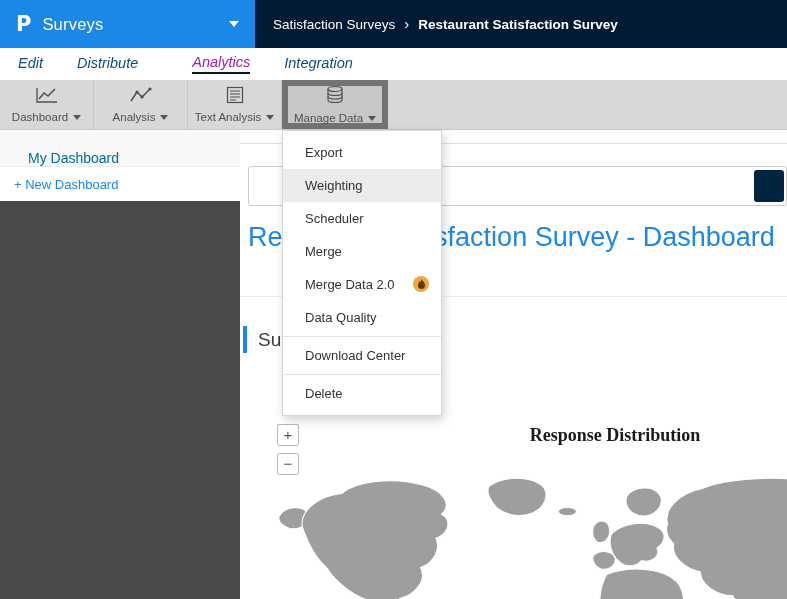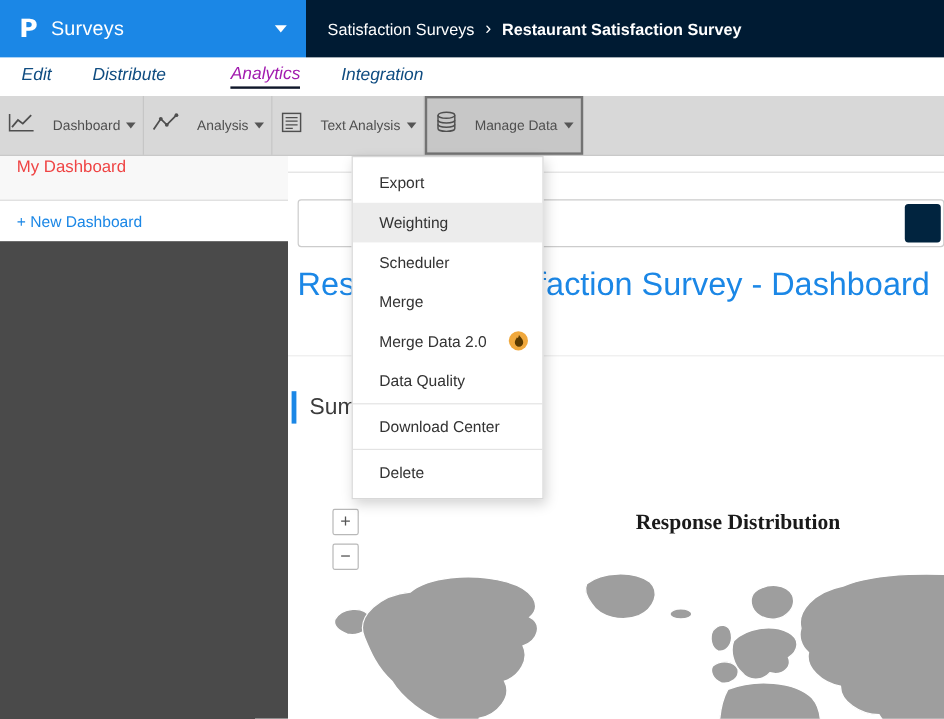--- a/index.html
+++ b/index.html
@@ -22,31 +22,31 @@
 
   
   .nav { position:absolute; top:48px; left:0; width:787px; height:32px; background:#fff;
          display:flex; align-items:center; padding-left:18px; }
   .nav-item { font-size:14.5px; color:#0f4c81; margin-right:34px; cursor:pointer; padding-bottom:2px;font-style:italic; }
   .nav-item.active { color:#a21caf; border-bottom:2px solid #0f172a;margin-left:20px; }
 
   
   .toolbar { position:absolute; top:80px; left:0; width:787px; height:50px; background:#d8d8d8;
              display:flex; border-bottom:1px solid #c9c9c9; }
-  .toolbar-btn { min-width:94px; padding:0 6px; display:flex; flex-direction:row; align-items:center;
-                 justify-content:center; gap:14px; border-right:1px solid #c6c6c6; cursor:pointer; }
-  .toolbar-btn.active { background:#c7c7c7; border:2px solid #737373; }
+  .toolbar-btn { min-width:94px; padding:0 6px; display:flex; flex-direction:column; align-items:center;
+                 justify-content:center; gap:3px; border-right:1px solid #c6c6c6; cursor:pointer; }
+  .toolbar-btn.active { background:#c7c7c7; border:6px solid #737373; }
   .toolbar-label { display:flex; align-items:center; gap:5px; font-size:11.5px; color:#4f4f4f; }
   .caret-down-gray { width:0; height:0; border-left:4px solid transparent;
                  border-right:4px solid transparent; border-top:5px solid #555; }
 
   
   .sidebar { position:absolute; top:130px; left:0; width:240px; height:469px; background:#4a4a4a; }
-  .sidebar-active { height:37px; background:#f8f8f8; border-bottom:1px solid #ebebeb; color:#ef4444;
-                    font-size:14px; display:flex; align-items:flex-start; padding-left:14px; cursor:pointer; }
+  .sidebar-active { height:37px; background:#f8f8f8; border-bottom:1px solid #ebebeb; color:#0369a1;
+                    font-size:14px; display:flex; align-items:flex-end; padding-left:28px; cursor:pointer; }
   .sidebar-new { height:34px; background:#fff; color:#1b87e6; font-size:13px; display:flex;
                  align-items:center; padding-left:14px; cursor:pointer; }
 
   
   .main { position:absolute; top:130px; left:240px; width:547px; height:469px; background:#fff; }
   .main-topline { position:absolute; top:13px; left:0; right:0; border-top:1px solid #e0e0e0; }
   .widget-toolbar { position:absolute; left:8px; top:36px; right:0; height:40px; background:#fff;
                     border:1px solid #ccc; border-radius:3px; }
   .dark-btn { position:absolute; right:2px; top:3px; width:30px; height:32px; background:#01243f;
               border-radius:3px; cursor:pointer; }
@@ -61,21 +61,21 @@
   .map-panel { position:absolute; left:25px; top:288px; width:700px; height:400px; }
   .map-title { text-align:center; font-family:"Liberation Serif", serif; font-weight:bold;
                font-size:18px; color:#1a1a1a; padding-top:7px; }
   .zoom-controls { position:absolute; left:12px; top:6px; z-index:5; }
   .zoom-btn { display:block; width:22px; height:22px; background:#fff; border:1px solid #b8b8b8;
               border-radius:2px; font-size:15px; line-height:19px; text-align:center; color:#555;
               margin-bottom:7px; cursor:pointer; }
   .map-svg { position:absolute; top:32px; left:0; width:700px; height:350px; }
 
   
-  .menu { position:absolute; left:293px; top:130px; width:160px; background:#fff;
+  .menu { position:absolute; left:282px; top:130px; width:160px; background:#fff;
           border:1px solid #d8d8d8; box-shadow:2px 4px 10px rgba(0,0,0,.18); z-index:50;
           padding:5px 0; }
   .menu-item { height:33px; line-height:33px; padding-left:22px; font-size:13px; color:#333;
                cursor:pointer; position:relative; }
   .menu-item.highlighted { background:#ececec; }
   .menu-sep { border-top:1px solid #e3e3e3; margin:2px 0; }
   .badge { position:absolute; right:12px; top:8px; width:16px; height:16px; border-radius:50%;
            background:#f0a83c; display:flex; align-items:center; justify-content:center; }
 </style>
 </head>

